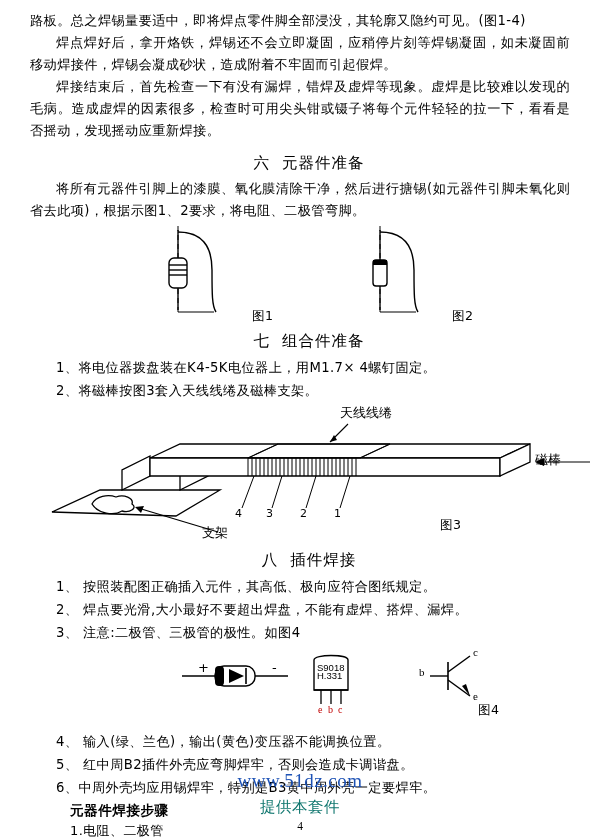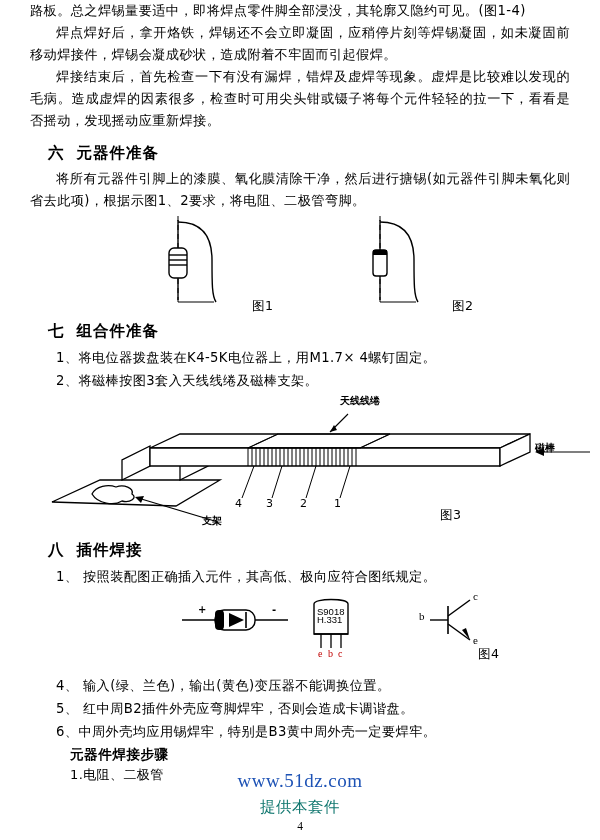--- a/index.html
+++ b/index.html
@@ -13,35 +13,36 @@
     font-family: "DejaVu Sans", sans-serif;
     color: #000000;
     overflow: hidden;
     position: relative;
   }
   .page {
     position: relative;
     width: 600px;
     height: 840px;
     box-sizing: border-box;
-    padding: 0 30px 0 30px;
+    padding: 10px 30px 0 30px;
   }
   p {
     margin: 0;
     font-size: 13.2px;
     line-height: 22px;
     letter-spacing: 0.4px;
     text-align: justify;
   }
   .indent2 { text-indent: 26px; }
   .section-head {
     margin: 11px 0 4px 18px;
     font-size: 15.5px;
-    font-weight: bold;
+    font-weight: normal;
     letter-spacing: 1px;
+    text-align: center;
   }
   .section-head .num { margin-right: 12px; }
   .list-line {
     font-size: 13.2px;
     line-height: 23px;
     letter-spacing: 0.4px;
     padding-left: 26px;
   }
   .fig-caption {
     font-size: 12.6px;
@@ -94,21 +95,21 @@
     padding-left: 40px;
     margin-top: 3px;
   }
   .small-item {
     font-size: 13px;
     letter-spacing: 0.4px;
     padding-left: 40px;
     line-height: 21px;
   }
   svg { display: block; overflow: visible; }
-  .lbl { font-size: 10px; font-family: "DejaVu Sans", sans-serif; font-weight: bold; }
+  .lbl { font-size: 13px; font-family: "DejaVu Sans", sans-serif; }
   .lbl-s { font-size: 11px; font-family: "DejaVu Sans", sans-serif; }
 </style>
 </head>
 <body>
 
 <div class="page">
 
   <p>路板。总之焊锡量要适中，即将焊点零件脚全部浸没，其轮廓又隐约可见。(图1-4)</p>
   <p class="indent2">焊点焊好后，拿开烙铁，焊锡还不会立即凝固，应稍停片刻等焊锡凝固，如未凝固前移动焊接件，焊锡会凝成砂状，造成附着不牢固而引起假焊。</p>
   <p class="indent2">焊接结束后，首先检查一下有没有漏焊，错焊及虚焊等现象。虚焊是比较难以发现的毛病。造成虚焊的因素很多，检查时可用尖头钳或镊子将每个元件轻轻的拉一下，看看是否摇动，发现摇动应重新焊接。</p>
@@ -234,20 +235,22 @@
     <div style="position:absolute; left:236px; top:103px;" class="lbl-s">3</div>
     <div style="position:absolute; left:270px; top:103px;" class="lbl-s">2</div>
     <div style="position:absolute; left:304px; top:103px;" class="lbl-s">1</div>
     <div style="position:absolute; left:410px; top:113px;" class="fig-caption">图3</div>
   </div>
 
   <div class="section-head">
     <span class="num">八</span><span>插件焊接</span>
   </div>
   <div class="list-line">1、 按照装配图正确插入元件，其高低、极向应符合图纸规定。</div>
+  <div class="list-line">2、 焊点要光滑,大小最好不要超出焊盘，不能有虚焊、搭焊、漏焊。</div>
+  <div class="list-line">3、 注意:二极管、三极管的极性。如图4</div>
 
   <div class="fig-row-3">
     <svg width="540" height="84" viewBox="0 0 540 84">
 
       <line x1="152" y1="30" x2="185" y2="30" stroke="#000" stroke-width="1.4"></line>
       <rect x="185" y="20" width="40" height="20" rx="9" fill="#ffffff" stroke="#000" stroke-width="1.4"></rect>
       <rect x="185" y="20" width="9" height="20" rx="4" fill="#000"></rect>
       <polygon points="199,23 199,37 214,30" fill="#000"></polygon>
       <line x1="216" y1="22" x2="216" y2="38" stroke="#000" stroke-width="1.6"></line>
       <line x1="225" y1="30" x2="258" y2="30" stroke="#000" stroke-width="1.4"></line>

